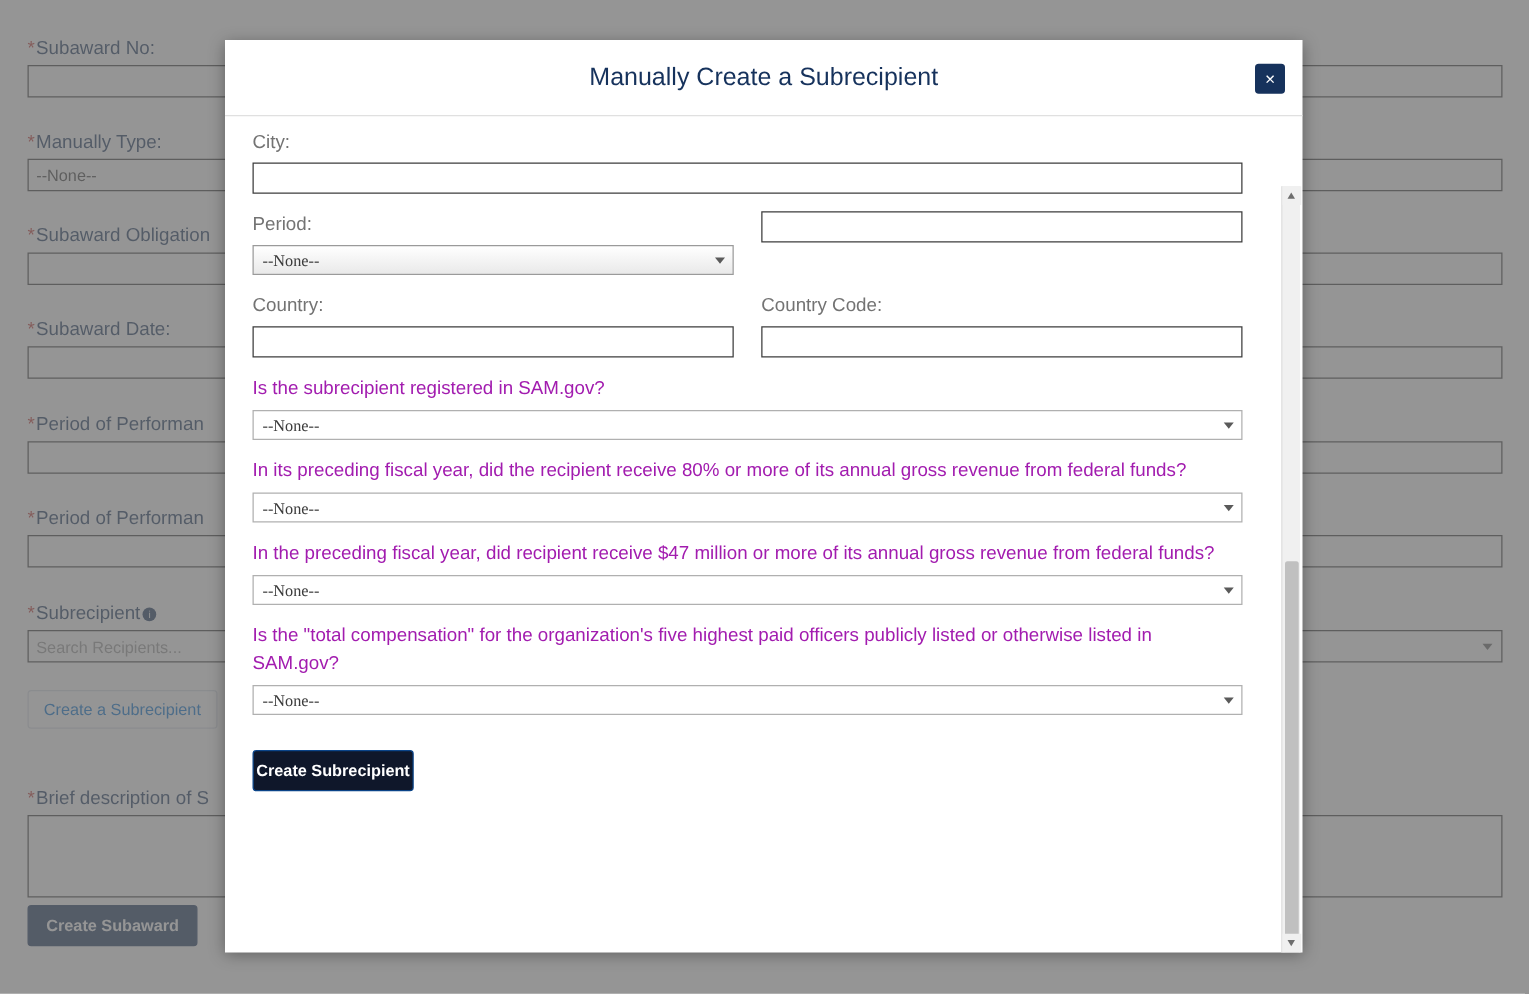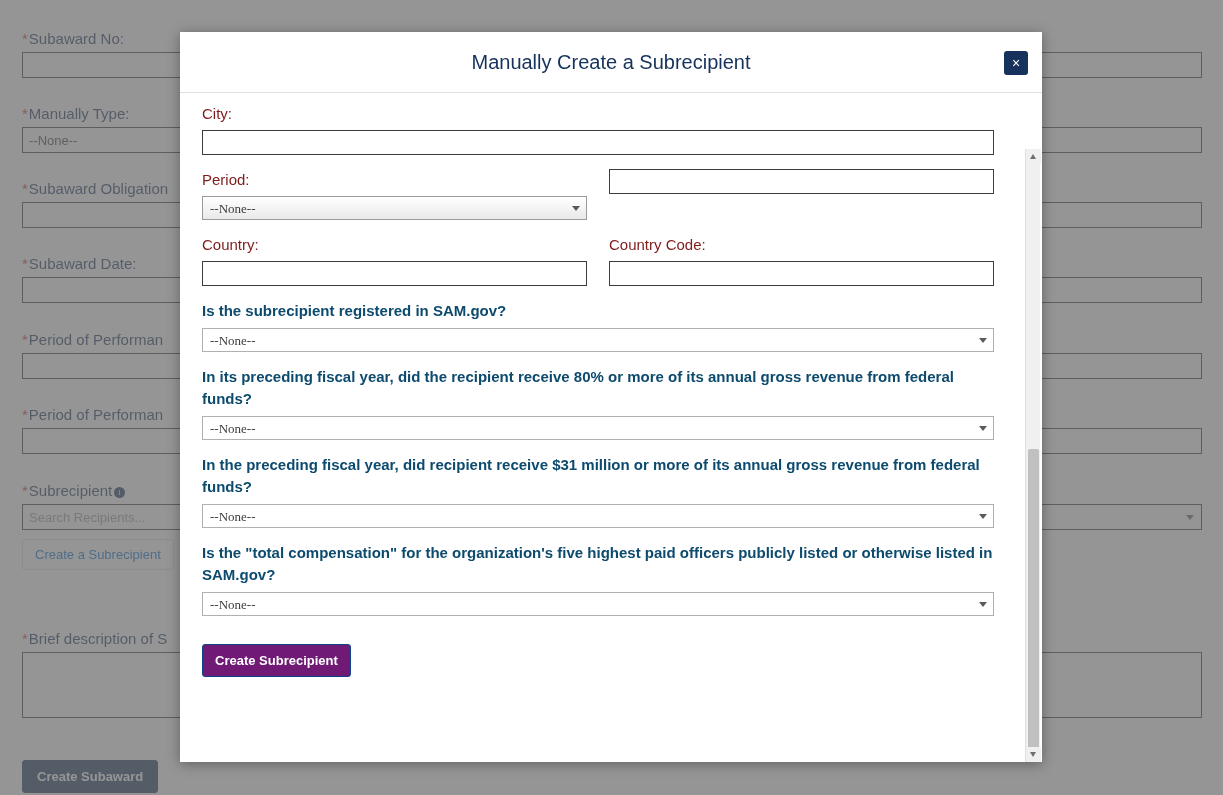--- a/index.html
+++ b/index.html
@@ -131,21 +131,21 @@
     overflow: hidden;
     padding: 10px 22px 0 22px;
   }
   #modal-scroll {
     height: 100%;
     padding-right: 26px;
   }
 
   .fld-label {
     font-size: 15px;
-    color: #7f1d1d;
+    color: #737373;
     margin-bottom: 5px;
     line-height: 22px;
   }
   .fld-row {
     display: flex;
     gap: 22px;
     margin-bottom: 14px;
   }
   .fld {
     margin-bottom: 14px;
@@ -184,33 +184,32 @@
     border-left: 4px solid transparent;
     border-right: 4px solid transparent;
     border-top: 5px solid #5a5a5a;
   }
   .selbox.grad {
     background: linear-gradient(#ffffff, #e9e9e9);
     border: 1px solid #9a9a9a;
   }
   .q-label {
     font-size: 15px;
-    color: #0c4a6e;
+    color: #a21caf;
     line-height: 22px;
     margin-bottom: 6px;
-    font-weight: bold;
   }
   .create-sub-btn {
-    background: #701a75;
+    background: #0f172a;
     color: #fff;
     border: 1px solid #0b4488;
     border-radius: 3px;
     font-size: 13px;
     font-weight: bold;
-    padding: 8px 12px;
+    padding: 8px 2px;
     cursor: pointer;
     margin-top: 14px;
     margin-bottom: 22px;
   }
 
   
   #sbar {
     position: absolute;
     right: 2px;
     top: 56px;
@@ -280,30 +279,30 @@
   <div class="bg-group" style="left:22px; top:406px;">
     <div class="bg-label"><span class="req-star">*</span><span>Period of Performan</span></div>
     <div class="bg-field" style="width:1180px;"></div>
   </div>
 
   <div class="bg-group" style="left:22px; top:482px;">
     <div class="bg-label"><span class="req-star">*</span><span>Subrecipient</span><span style="display:inline-block;width:11px;height:11px;border-radius:50%;background:#16325c;color:#fff;font-size:8px;line-height:11px;text-align:center;margin-left:2px;vertical-align:1px;">i</span></div>
     <div class="bg-field" style="width:1180px; color:#9a9a9a; position:relative;"><span>Search Recipients...</span><span class="bg-select-arrow"></span></div>
   </div>
 
-  <div class="bg-group" style="left:22px; top:539px;">
+  <div class="bg-group" style="left:22px; top:552px;">
     <button class="btn-outline">Create a Subrecipient</button>
   </div>
 
   <div class="bg-group" style="left:22px; top:630px;">
     <div class="bg-label"><span class="req-star">*</span><span>Brief description of S</span></div>
     <div class="textarea-bg" style="width:1180px;"></div>
   </div>
 
-  <div class="bg-group" style="left:22px; top:760px;border-radius:14px;">
+  <div class="bg-group" style="left:22px; top:724px;border-radius:14px;">
     <button class="btn-blue">Create Subaward</button>
   </div>
 
   <div class="bg-group" style="left:630px; top:30px;">
     <div class="bg-label"><span>Place of Performance Address 1</span></div>
   </div>
 </div>
 
 <div id="dim"></div>
 
@@ -347,21 +346,21 @@
         <div class="q-label">Is the subrecipient registered in SAM.gov?</div>
         <div class="selbox"><span>--None--</span><span class="arrow"></span></div>
       </div>
 
       <div class="fld">
         <div class="q-label">In its preceding fiscal year, did the recipient receive 80% or more of its annual gross revenue from federal funds?</div>
         <div class="selbox"><span>--None--</span><span class="arrow"></span></div>
       </div>
 
       <div class="fld">
-        <div class="q-label">In the preceding fiscal year, did recipient receive $31 million or more of its annual gross revenue from federal funds?</div>
+        <div class="q-label">In the preceding fiscal year, did recipient receive $47 million or more of its annual gross revenue from federal funds?</div>
         <div class="selbox"><span>--None--</span><span class="arrow"></span></div>
       </div>
 
       <div class="fld">
         <div class="q-label">Is the "total compensation" for the organization's five highest paid officers publicly listed or otherwise listed in SAM.gov?</div>
         <div class="selbox"><span>--None--</span><span class="arrow"></span></div>
       </div>
 
       <button class="create-sub-btn">Create Subrecipient</button>
     </div>

